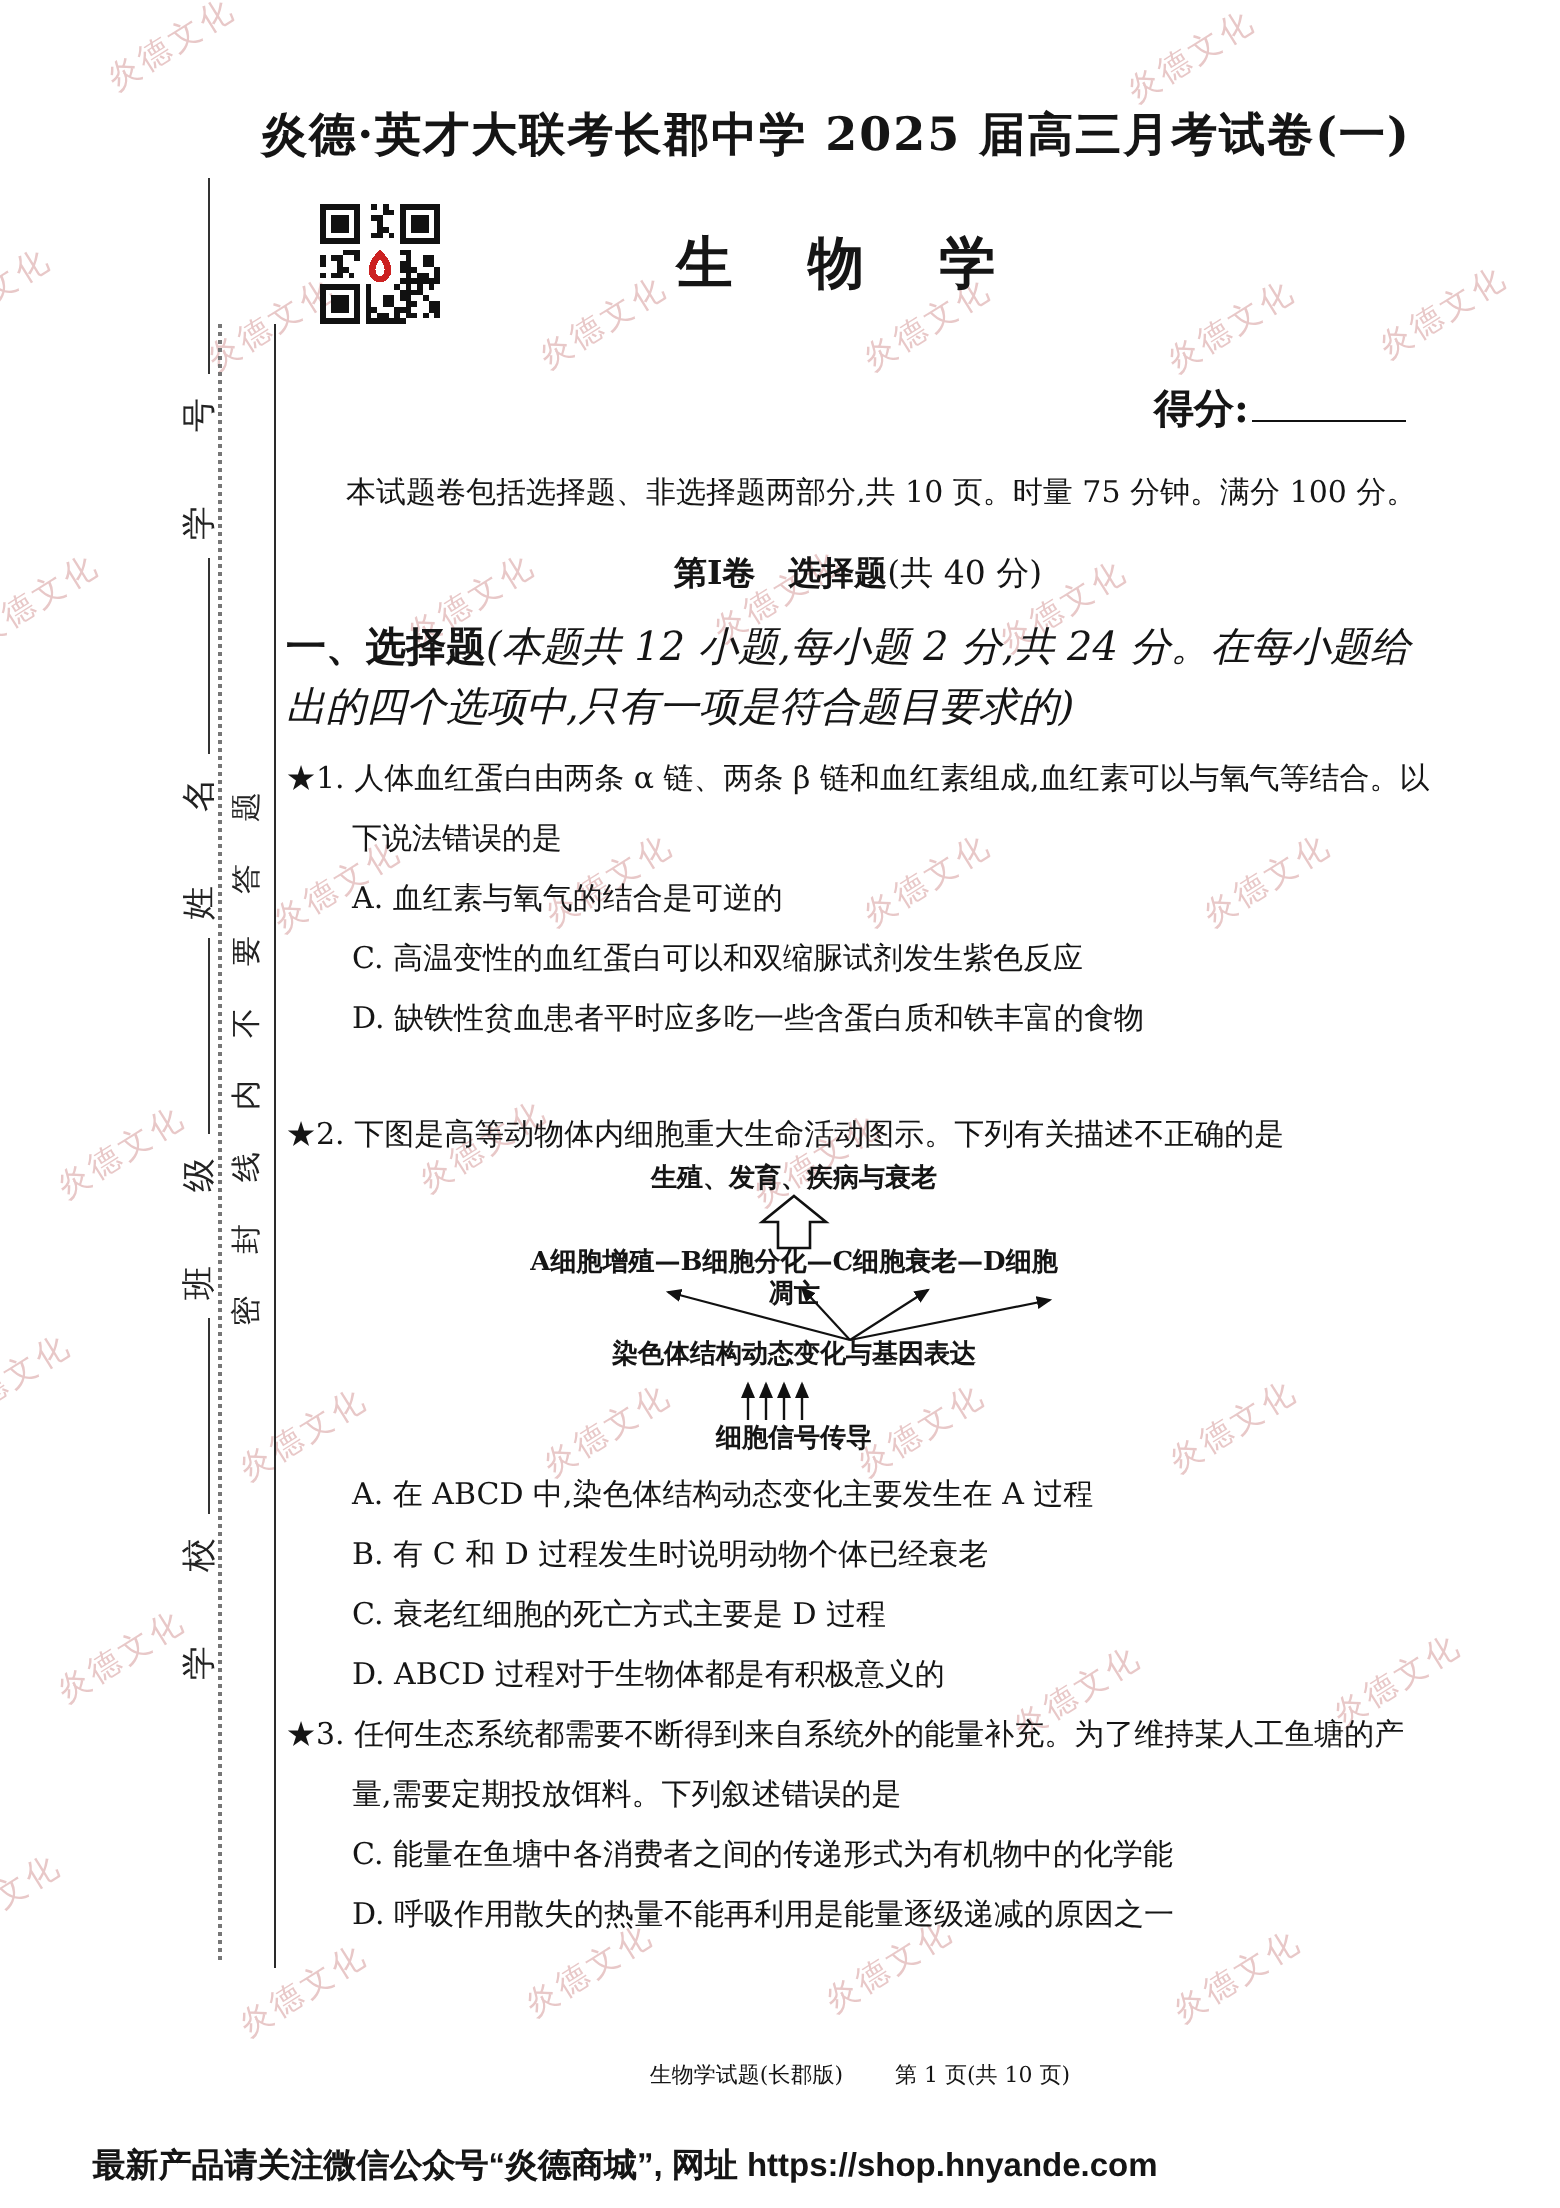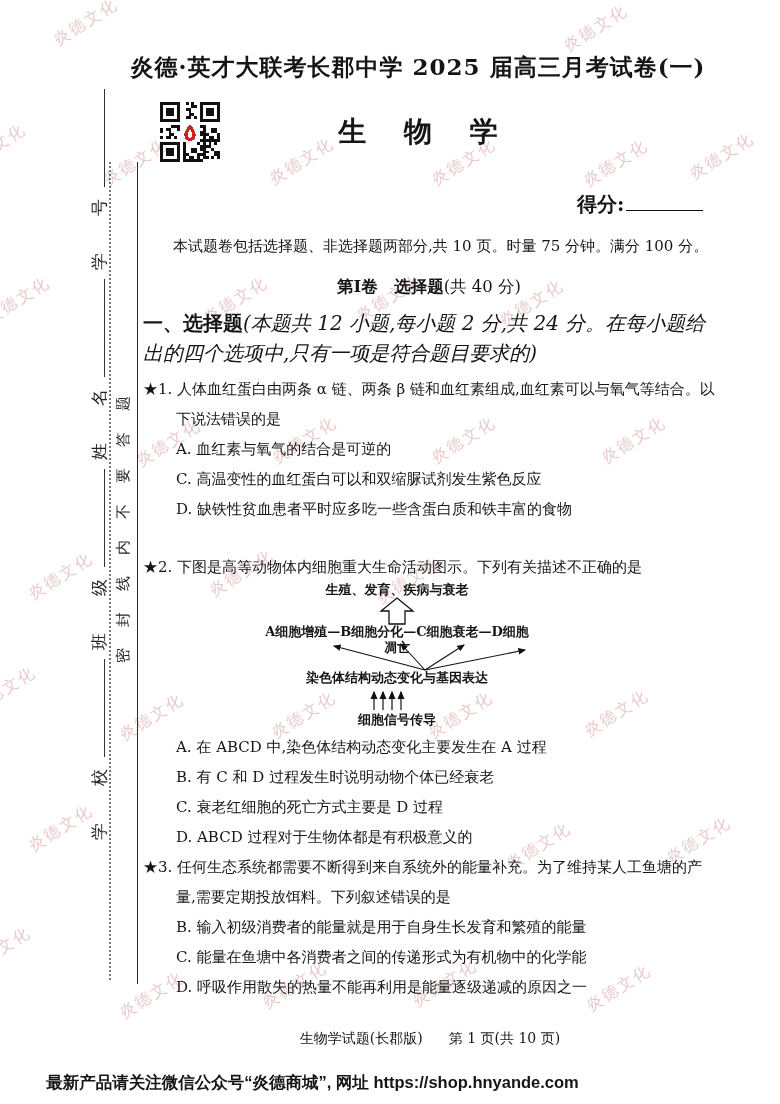--- a/index.html
+++ b/index.html
@@ -47,21 +47,21 @@
   .stem{padding-left:33px;text-indent:-33px;}
   .opt{padding-left:33px;}
   
   .diagram{position:relative;margin-left:129px;width:250px;height:150px;
            font-size:13px;font-weight:600;line-height:16px;}
   .dg-txt{position:absolute;left:-10px;width:270px;text-align:center;text-indent:0;}
   .dg-top{top:0;} .dg-abcd{top:42px;letter-spacing:0;} .dg-mid{top:88px;} .dg-bot{top:130px;}
   .dg-svg{position:absolute;left:0;top:0;overflow:visible;}
   
   .footer{position:absolute;top:1030px;left:145px;width:570px;text-align:center;
-          font-size:14px;}
+          font-size:11px;}
   .fsp{display:inline-block;width:26px;}
   .promo{position:absolute;top:1072px;left:0;width:625px;text-align:center;
          font-size:16.5px;font-weight:700;
          font-family:"Liberation Sans","DejaVu Sans",sans-serif;}
 </style>
 </head>
 <body>
 
 <div class="page">
 
@@ -273,21 +273,20 @@
     </div>
 
     <div class="opt">A. 在 ABCD 中,染色体结构动态变化主要发生在 A 过程</div>
     <div class="opt">B. 有 C 和 D 过程发生时说明动物个体已经衰老</div>
     <div class="opt">C. 衰老红细胞的死亡方式主要是 D 过程</div>
     <div class="opt">D. ABCD 过程对于生物体都是有积极意义的</div>
   </div>
 
   <div class="question q3">
     <div class="stem"><span>★3.</span> <span>任何生态系统都需要不断得到来自系统外的能量补充。为了维持某人工鱼塘的产量,需要定期投放饵料。下列叙述错误的是</span></div>
-    <div class="opt">B. 输入初级消费者的能量就是用于自身生长发育和繁殖的能量</div>
     <div class="opt">C. 能量在鱼塘中各消费者之间的传递形式为有机物中的化学能</div>
     <div class="opt">D. 呼吸作用散失的热量不能再利用是能量逐级递减的原因之一</div>
   </div>
 
   <div class="footer">
     <span>生物学试题(长郡版)</span><span class="fsp"></span><span>第 1 页(共 10 页)</span>
   </div>
 
   <div class="promo">最新产品请关注微信公众号“炎德商城”, 网址 https://shop.hnyande.com</div>
 

